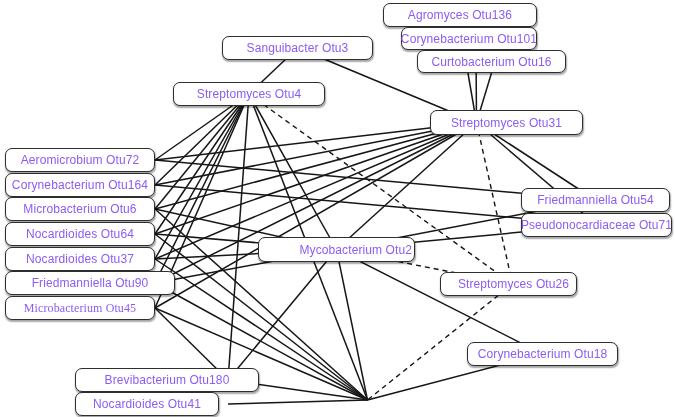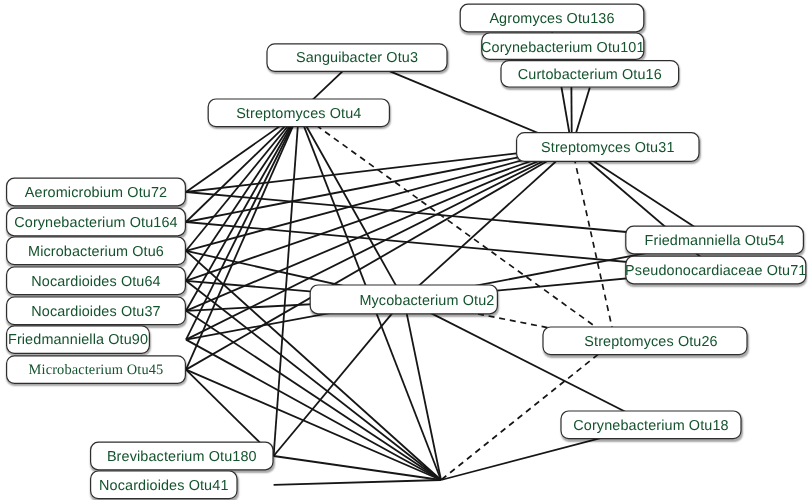--- a/index.html
+++ b/index.html
@@ -30,21 +30,21 @@
     border-radius: 7px;
     box-shadow: 0.5px 1.5px 1.5px rgba(0,0,0,0.35);
     display: flex;
     align-items: center;
     justify-content: center;
     padding: 0 2px;
   }
   .otu-label {
     font-size: 12px;
     line-height: 1;
-    color: #14532d;
+    color: #8b5cf6;
     white-space: nowrap;
     letter-spacing: 0.1px;
   }
 </style>
 </head>
 <body>
 
 <div id="figure-canvas">
   <svg id="edge-layer" xmlns="http://www.w3.org/2000/svg" viewBox="0 0 675 417">
       <line x1="460" y1="27" x2="476.5" y2="122.5" stroke="#161616" stroke-width="1.5"></line>
@@ -124,40 +124,40 @@
     </div>
     <div class="otu-node" style="left: 5px; top: 197px; width: 150px; height: 24px;">
       <span class="otu-label">Microbacterium Otu6</span>
     </div>
     <div class="otu-node" style="left: 5px; top: 222px; width: 150px; height: 24px;">
       <span class="otu-label">Nocardioides Otu64</span>
     </div>
     <div class="otu-node" style="left: 5px; top: 247px; width: 150px; height: 24px;">
       <span class="otu-label">Nocardioides Otu37</span>
     </div>
-    <div class="otu-node" style="left: 5px; top: 271px; width: 120px; height: 24px; text-align: right;">
+    <div class="otu-node" style="left: 5px; top: 271px; width: 170px; height: 24px; text-align: right;">
       <span class="otu-label">Friedmanniella Otu90</span>
     </div>
     <div class="otu-node" style="left: 5px; top: 296px; width: 150px; height: 24px; font-family: Liberation Serif, serif;">
       <span class="otu-label">Microbacterium Otu45</span>
     </div>
     <div class="otu-node" style="left: 521px; top: 188px; width: 149px; height: 24px;">
       <span class="otu-label">Friedmanniella Otu54</span>
     </div>
     <div class="otu-node" style="left: 521px; top: 213px; width: 151px; height: 24px;">
       <span class="otu-label">Pseudonocardiaceae Otu71</span>
     </div>
     <div class="otu-node" style="left: 258px; top: 237px; width: 157px; height: 25px; justify-content: flex-end;">
       <span class="otu-label">Mycobacterium Otu2</span>
     </div>
-    <div class="otu-node" style="left: 452px; top: 272px; width: 171px; height: 24px; padding-left: 12px;">
+    <div class="otu-node" style="left: 440px; top: 272px; width: 137px; height: 24px; padding-left: 12px;">
       <span class="otu-label">Streptomyces Otu26</span>
     </div>
     <div class="otu-node" style="left: 467px; top: 342px; width: 151px; height: 24px;">
       <span class="otu-label">Corynebacterium Otu18</span>
     </div>
-    <div class="otu-node" style="left: 75px; top: 368px; width: 153px; height: 24px; align-items: center;">
+    <div class="otu-node" style="left: 75px; top: 368px; width: 184px; height: 24px; align-items: center;">
       <span class="otu-label">Brevibacterium Otu180</span>
     </div>
-    <div class="otu-node" style="left: 75px; top: 392px; width: 123px; height: 24px;">
+    <div class="otu-node" style="left: 75px; top: 392px; width: 144px; height: 24px;">
       <span class="otu-label">Nocardioides Otu41</span>
     </div>
   </div>
 
 </body></html>

